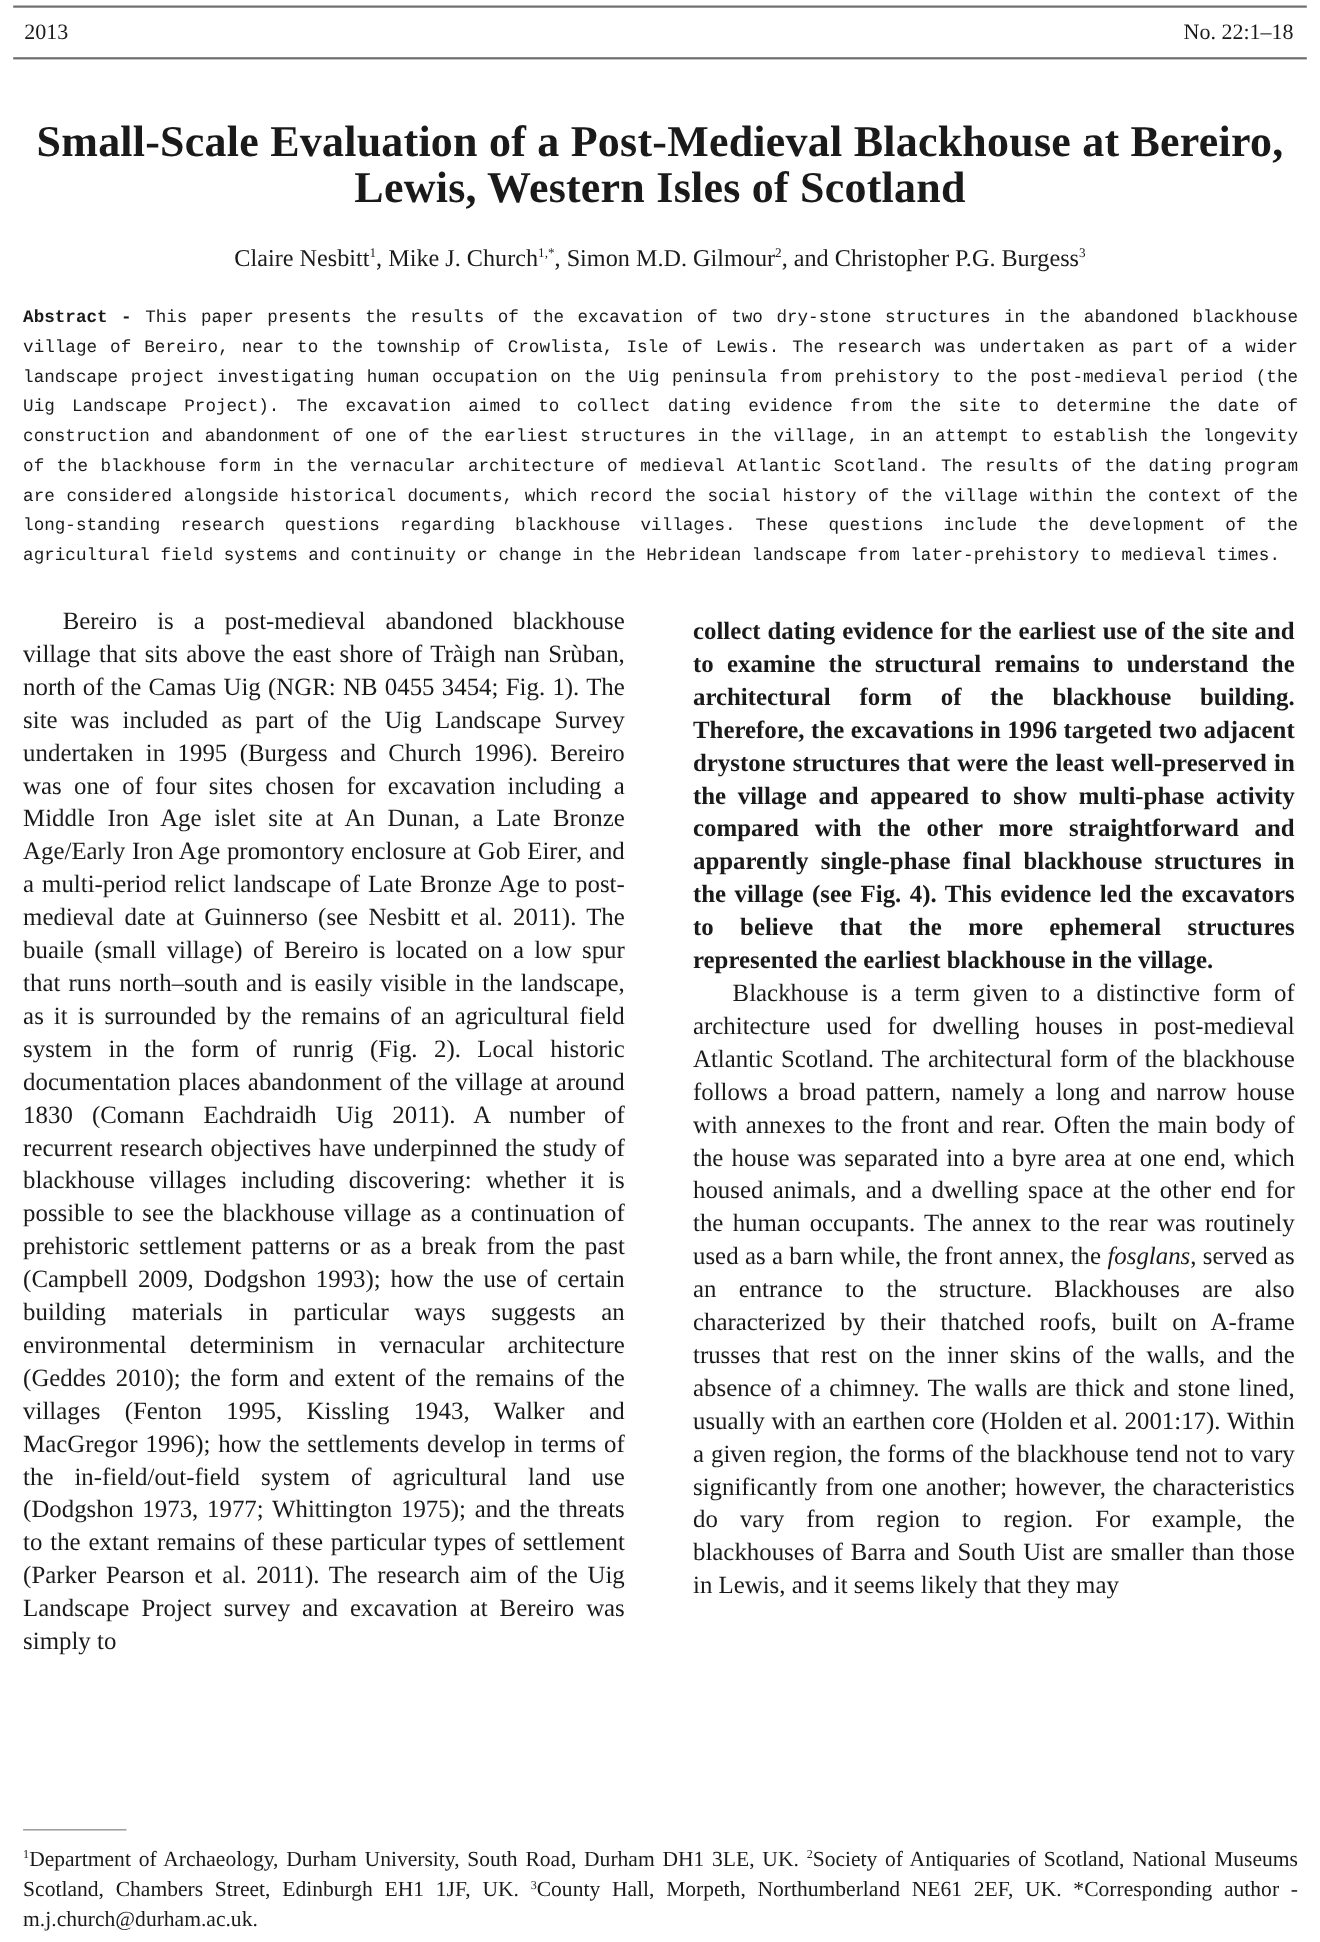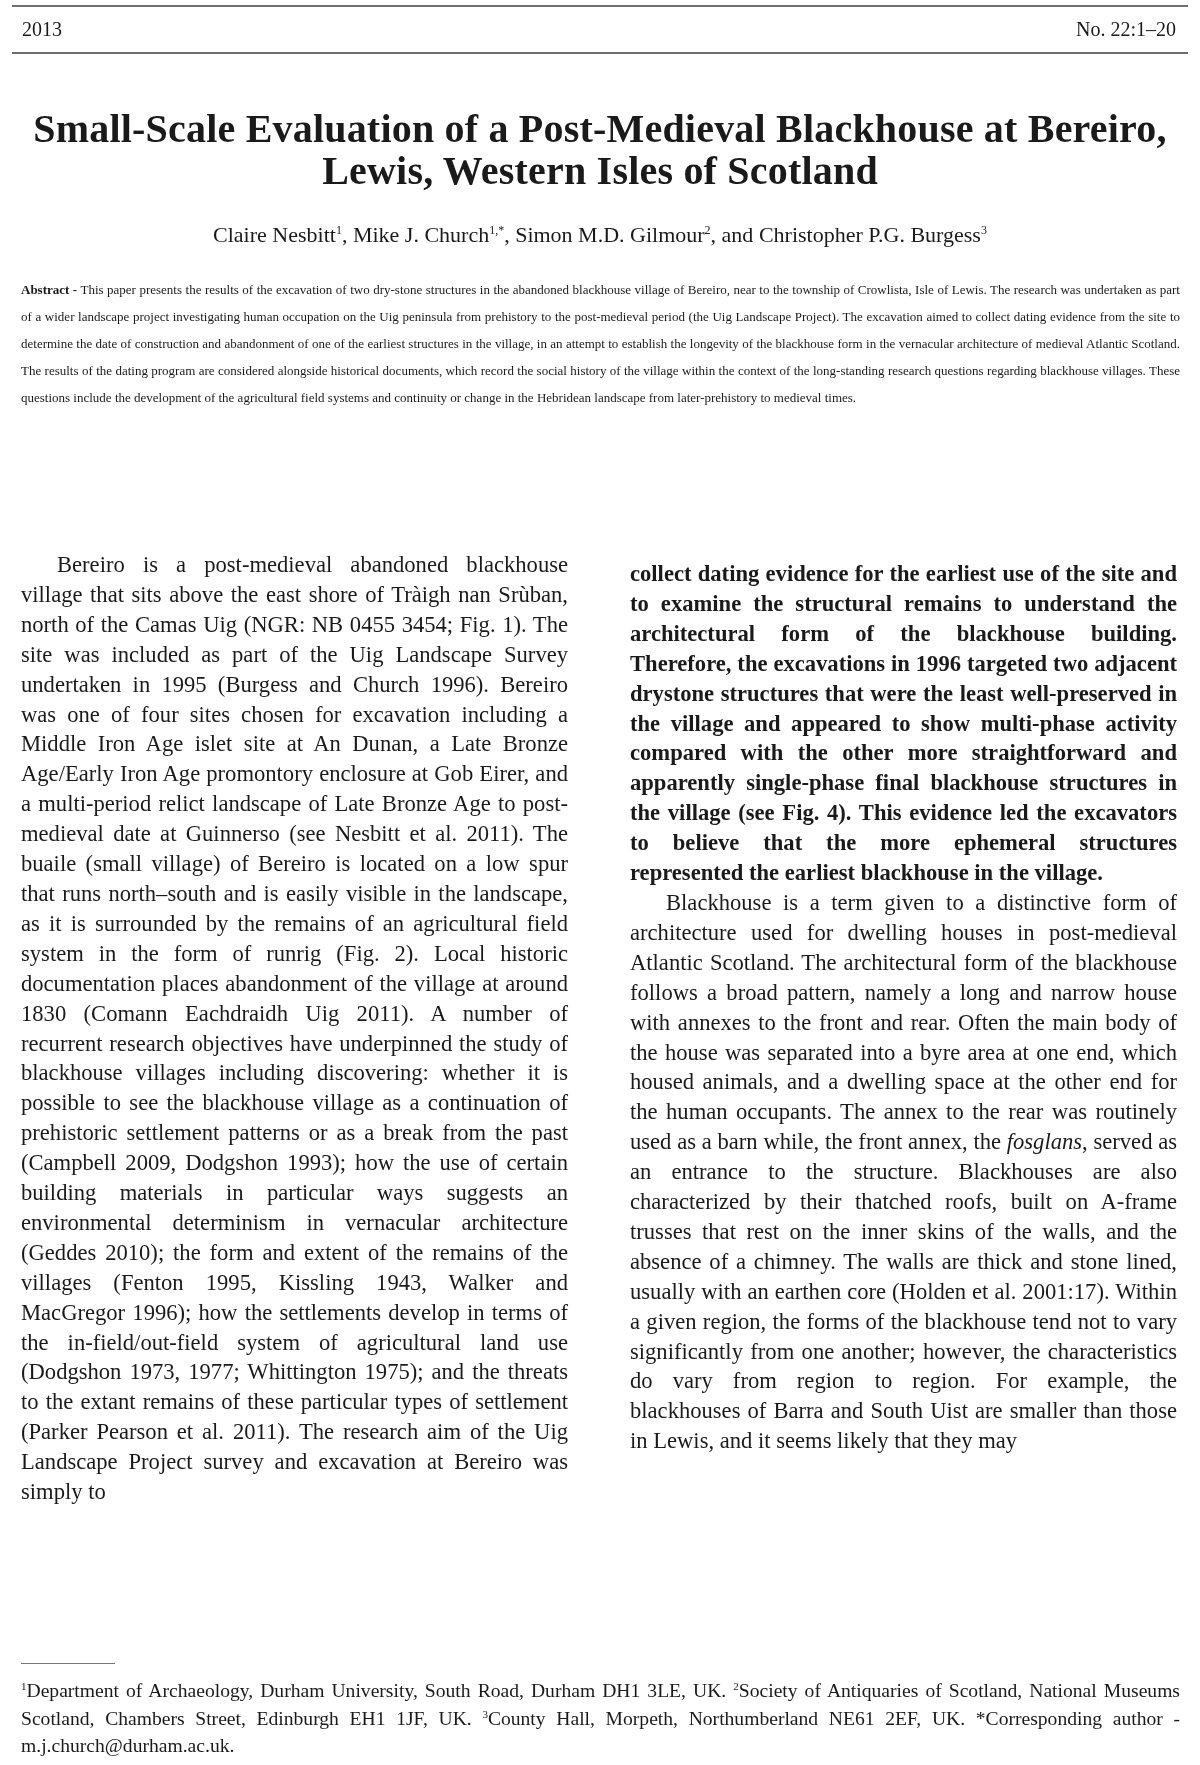--- a/index.html
+++ b/index.html
@@ -22,21 +22,21 @@
     text-align: center; font-weight: bold; font-size: 40px; line-height: 42px;
     letter-spacing: 0.2px;
   }
   .authors {
     position: absolute; left: 0; right: 0; top: 222px; text-align: center;
     font-size: 22px; line-height: 26px;
   }
   .authors sup { font-size: 12px; vertical-align: 8px; line-height: 0; }
   .abstract {
     position: absolute; left: 21px; width: 1159px; top: 276px;
-    font-size: 13px; line-height: 27px; text-align: justify;
+    font-size: 16px; line-height: 27px; text-align: justify; font-family: Liberation Mono, monospace;
   }
   .abstract .label { font-weight: bold; }
   .col {
     position: absolute; width: 547px; font-size: 22.6px; line-height: 29.9px;
     text-align: justify;
   }
   .col-left { left: 21px; top: 550px; }
   .col-right { left: 630px; top: 559px; }
   .heading {
     text-align: center; font-weight: bold; font-size: 22px; line-height: 28px;
@@ -53,21 +53,21 @@
     position: absolute; left: 21px; width: 1159px; top: 1677px;
     font-size: 19.6px; line-height: 27.5px; text-align: justify;
   }
   .footnotes sup { font-size: 11px; vertical-align: 7px; line-height: 0; }
 </style>
 </head>
 <body>
 
 <header class="running-head">
   <span class="rh-left">2013</span>
-  <span class="rh-right">No. 22:1–20</span>
+  <span class="rh-right">No. 22:1–18</span>
 </header>
 
 <h1 class="title" style="margin:0;">Small-Scale Evaluation of a Post-Medieval Blackhouse at Bereiro, Lewis, Western Isles of Scotland</h1>
 
 <div class="authors">
   <span><span>Claire Nesbitt</span><sup>1</sup><span>, </span></span><span><span>Mike J. Church</span><sup>1,*</sup><span>, </span></span><span><span>Simon M.D. Gilmour</span><sup>2</sup><span>, and </span></span><span><span>Christopher P.G. Burgess</span><sup>3</sup><span></span></span>
 </div>
 
 <div class="abstract">
   <span class="label">Abstract -</span>

